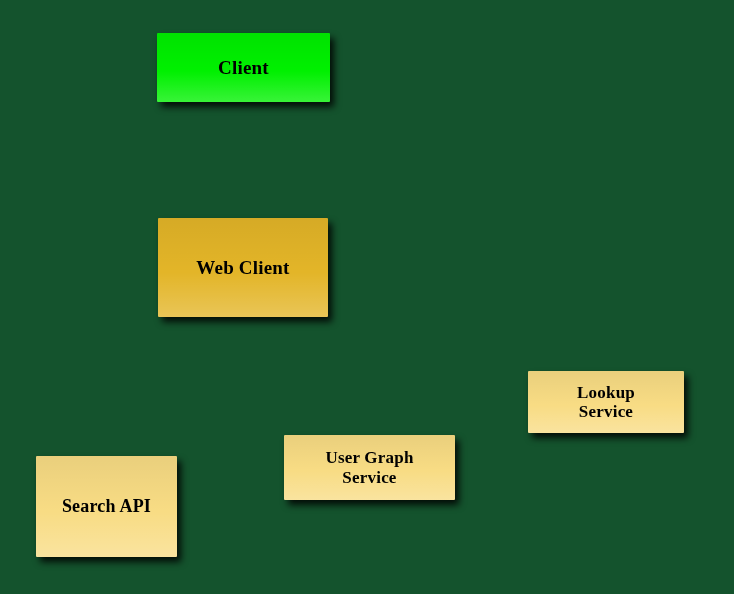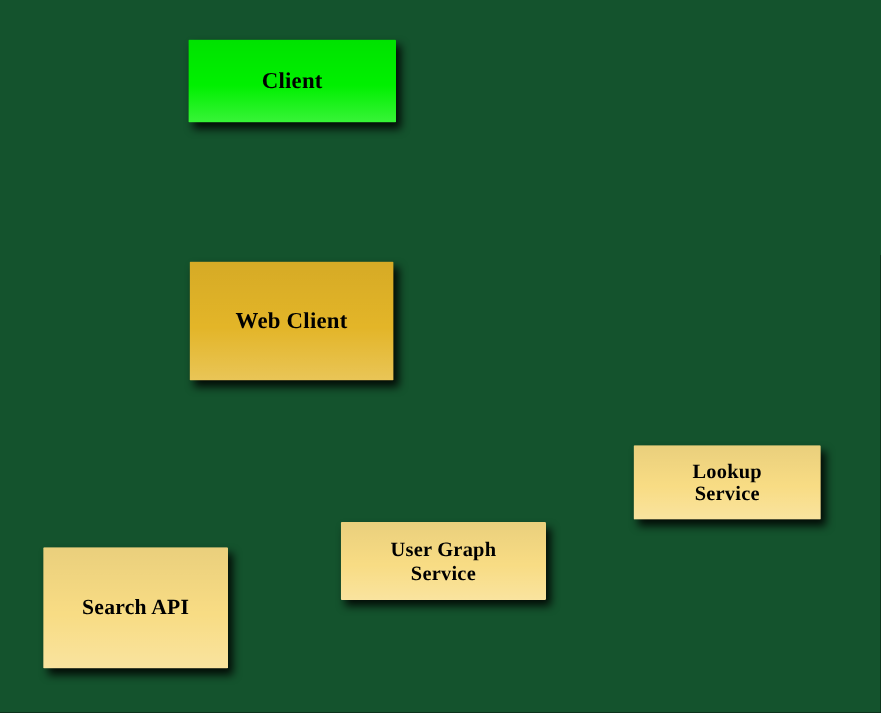--- a/index.html
+++ b/index.html
@@ -66,21 +66,21 @@
   }
   .n-usergraph {
     left: 284px;  top: 424px;
     width: 171px; height: 65px;
     background-color: #f8dc84;
     font-size: 17px;
     margin-top: 11px;
   }
   .n-searchapi {
     left: 36px;   top: 456px;
-    width: 154px; height: 101px;
+    width: 141px; height: 101px;
     background-color: #f8dc84;
     font-size: 18px;
   }
   .n-personserver {
     left: 528px;  top: 481px;
     width: 168px; height: 64px;
     background-color: #f8dc84;
     font-size: 17px;
   }
 </style>

